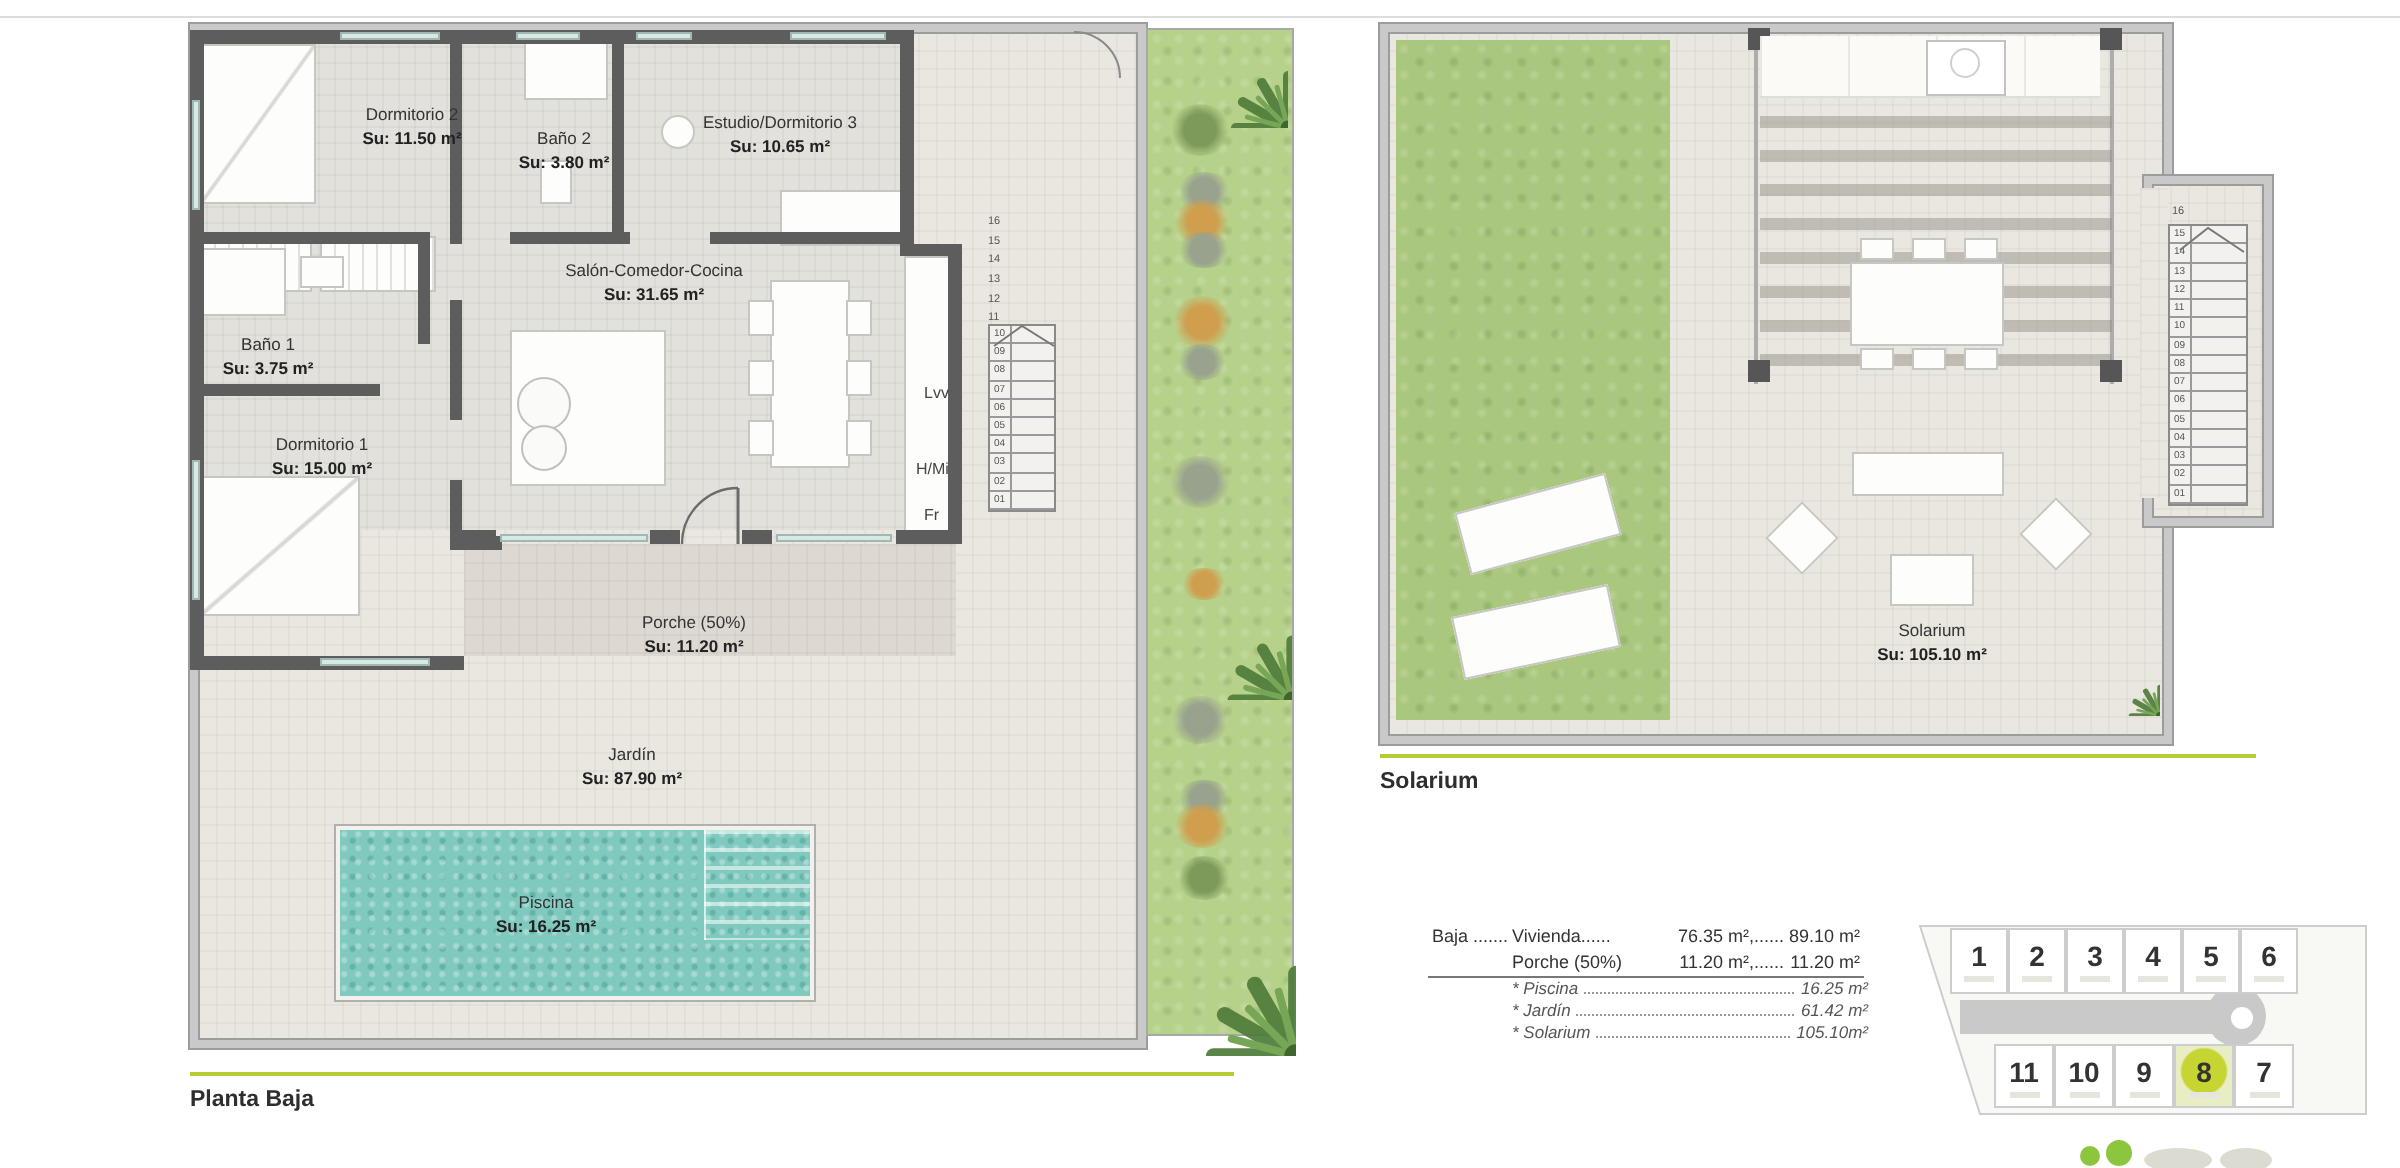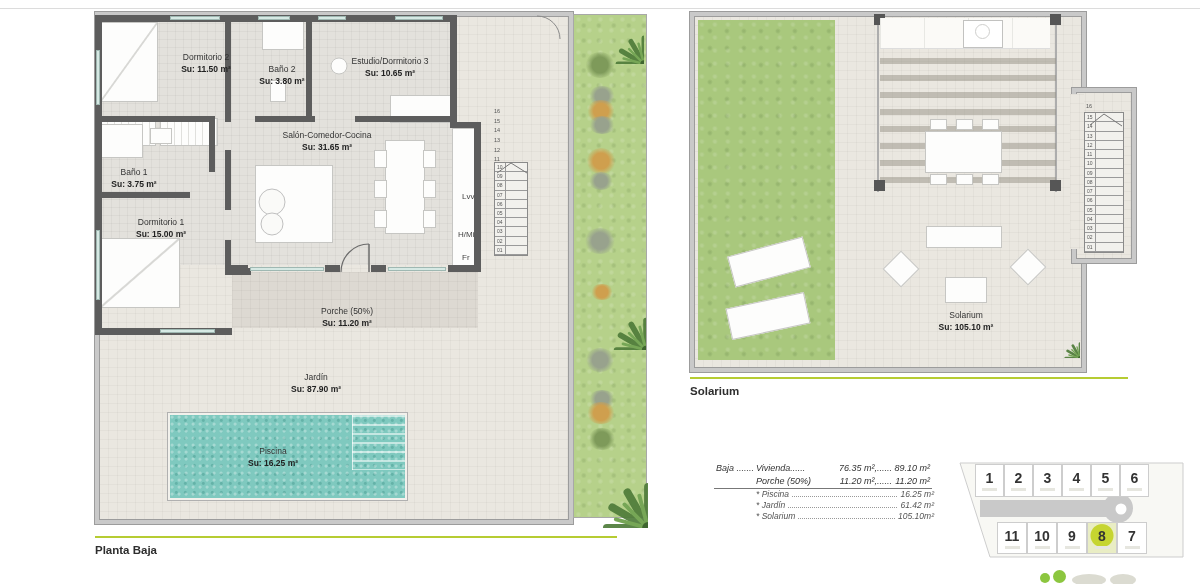--- a/index.html
+++ b/index.html
@@ -78,21 +78,21 @@
   .bush.orange{background:radial-gradient(circle,#cf9f4e 0 40%,rgba(207,159,78,0) 72%);}
   .bush.gray{background:radial-gradient(circle,#98a28d 0 40%,rgba(152,162,141,0) 72%);}
   .palm{position:absolute;z-index:16;}
 
   
   .surf-table{position:absolute;left:712px;top:461px;width:222px;font-size:9px;z-index:40;}
   .st-title{background:#eef0d6;border-bottom:1px solid #cfd3a8;font-weight:bold;font-size:10.5px;
             padding:4px 8px 3px;color:#2e2e2e;letter-spacing:.2px;}
   .st-head,.st-row{display:flex;padding:2px 2px 1px;align-items:baseline;}
   .st-head{font-weight:bold;border-bottom:1.5px solid #777;margin:3px 2px 0;}
-  .st-row{margin:0 2px;font-style:italic;}
+  .st-row{margin:0 2px;}
   .c-planta{width:40px;}
   .c-uso{width:74px;}
   .c-su{width:62px;text-align:right;}
   .c-const{flex:1;text-align:right;}
   .st-rule{border-bottom:1.5px solid #777;margin:1px 2px 0;}
   .st-total{display:flex;justify-content:space-between;background:#eef0d6;border:1px solid #cfd3a8;
             margin:4px 0 2px 42px;padding:3px 6px;font-weight:bold;font-size:10.5px;color:#222;}
   .st-extra{display:flex;align-items:baseline;margin-left:44px;font-style:italic;color:#555;
             font-size:8.5px;line-height:11px;}
   .st-extra .leader{flex:1;border-bottom:1px dotted #999;margin:0 3px 2px;}

